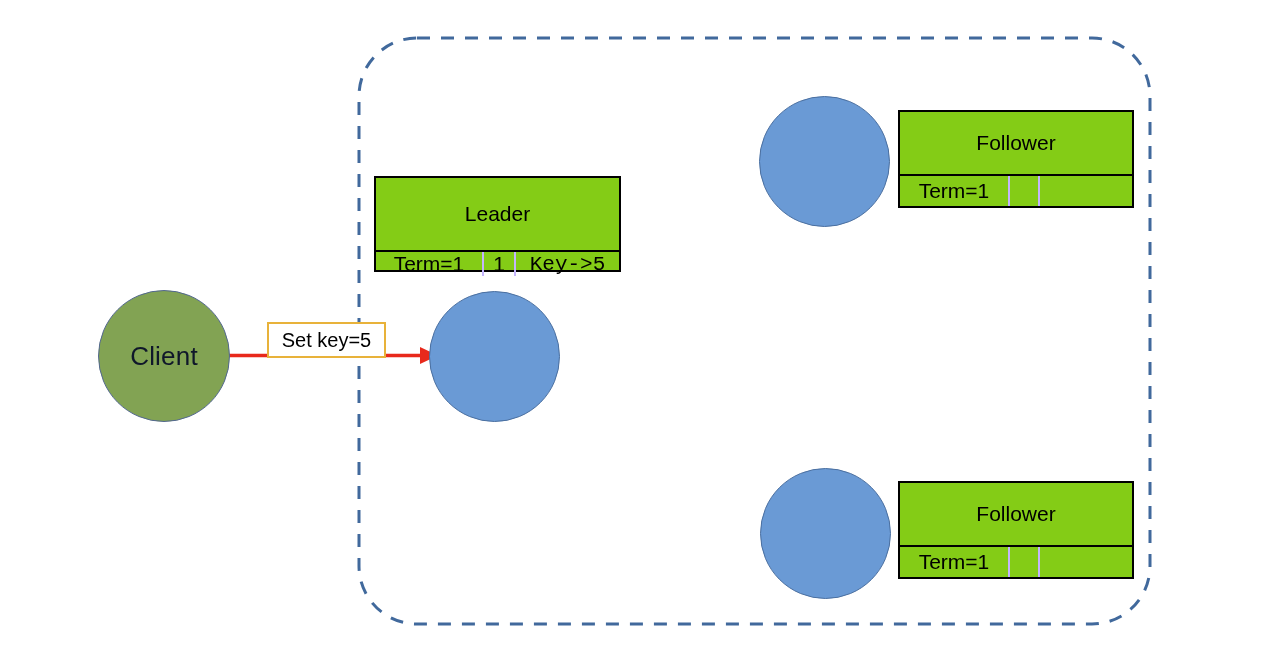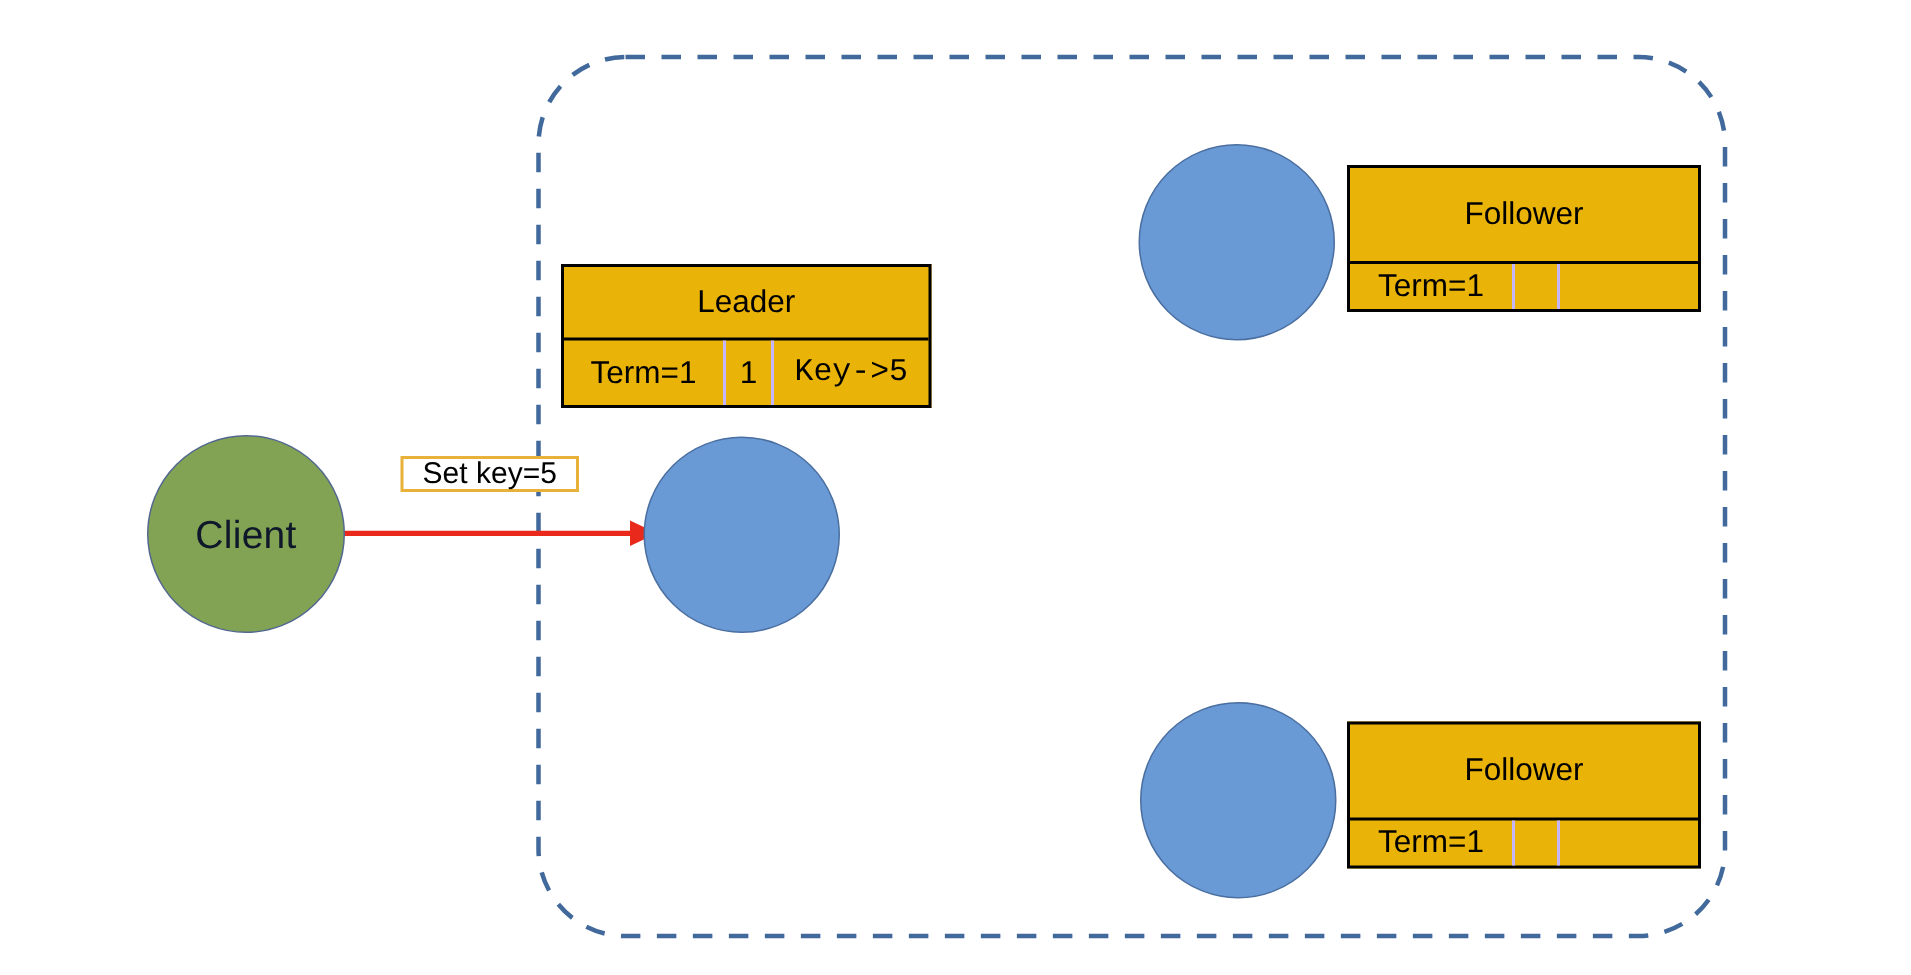--- a/index.html
+++ b/index.html
@@ -48,21 +48,21 @@
     line-height: 1;
     letter-spacing: 0.2px;
     white-space: nowrap;
   }
 
   
   .state-table {
     position: absolute;
     box-sizing: border-box;
     border: 2px solid #000000;
-    background: #eab308;
+    background: #84cc16;
     display: flex;
     flex-direction: column;
   }
   .state-table .tbl-header {
     flex: 0 0 auto;
     box-sizing: border-box;
     border-bottom: 2px solid #000000;
     display: flex;
     align-items: center;
     justify-content: center;
@@ -116,28 +116,28 @@
     <g>
       <line x1="222" y1="355.5" x2="420" y2="355.5" stroke="#e8291c" stroke-width="3.5"></line>
       <polygon points="420,347 438,355.5 420,364" fill="#e8291c"></polygon>
     </g>
   </svg>
 
   <div class="node-circle client" style="left:98px; top:290px; width:132px; height:132px;">
     <span class="node-label">Client</span>
   </div>
 
-  <div class="msg-label" style="left:267px; top:304px; width:119px; height:24px;">
+  <div class="msg-label" style="left:267px; top:322px; width:119px; height:36px;">
     <span>Set key=5</span>
   </div>
 
   <div class="node-circle server" style="left:429px; top:291px; width:131px; height:131px;"></div>
 
   <div class="state-table" style="left:374px; top:176px; width:247px; height:96px;">
-    <div class="tbl-header" style="height:49px;">Leader</div>
+    <div class="tbl-header" style="height:74px;">Leader</div>
     <div class="tbl-row">
       <div class="tbl-cell" style="width:108px;">Term=1</div>
       <div class="tbl-cell" style="width:32px;">1</div>
       <div class="tbl-cell" style="flex:1 1 auto;">Key-&gt;5</div>
     </div>
   </div>
 
   <div class="node-circle server" style="left:759px; top:96px; width:131px; height:131px;"></div>
 
   <div class="state-table" style="left:898px; top:110px; width:236px; height:98px;">

